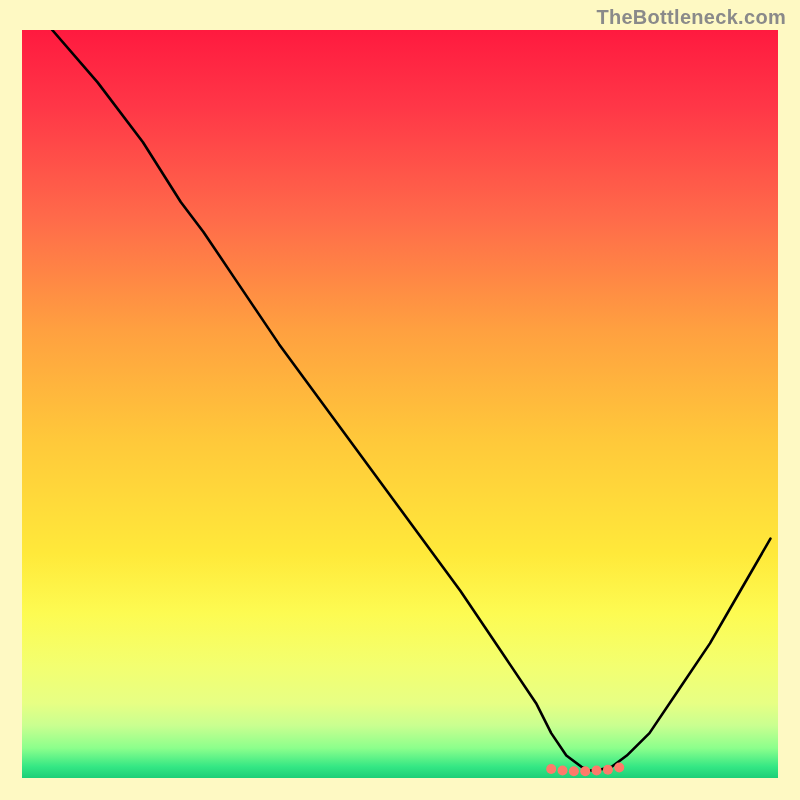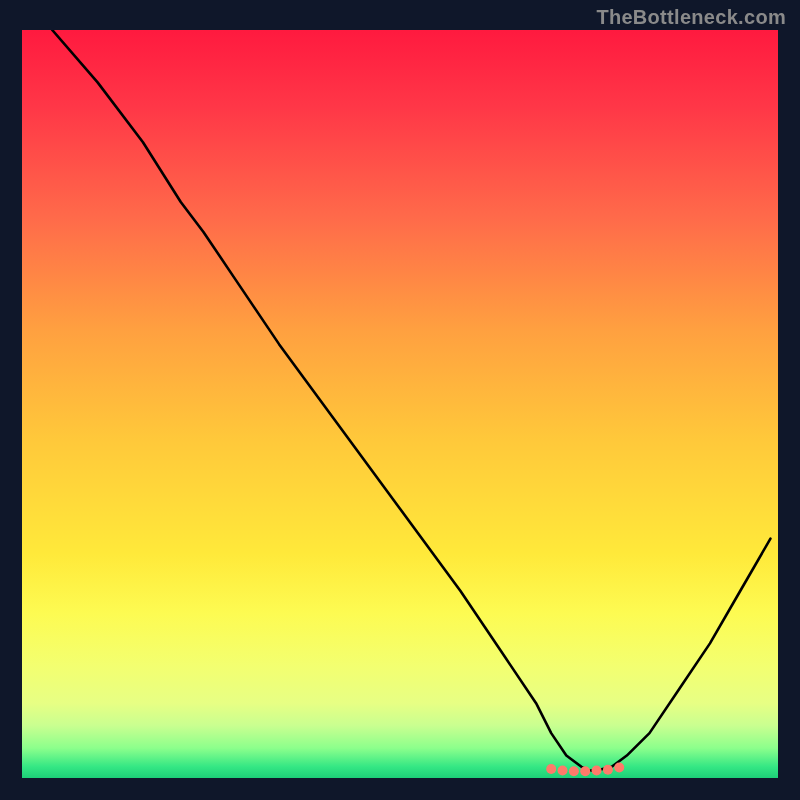--- a/index.html
+++ b/index.html
@@ -8,21 +8,21 @@
     background: #000000;
     width: 800px;
     height: 800px;
     overflow: hidden;
     font-family: Arial, Helvetica, sans-serif;
   }
   .frame {
     position: relative;
     width: 800px;
     height: 800px;
-    background: #0f172a;
+    background: #fef9c3;
   }
   .watermark {
     position: absolute;
     top: 6px;
     right: 14px;
     color: #8a8a8a;
     font-size: 20px;
     font-weight: 600;
     letter-spacing: 0.3px;
     user-select: none;

